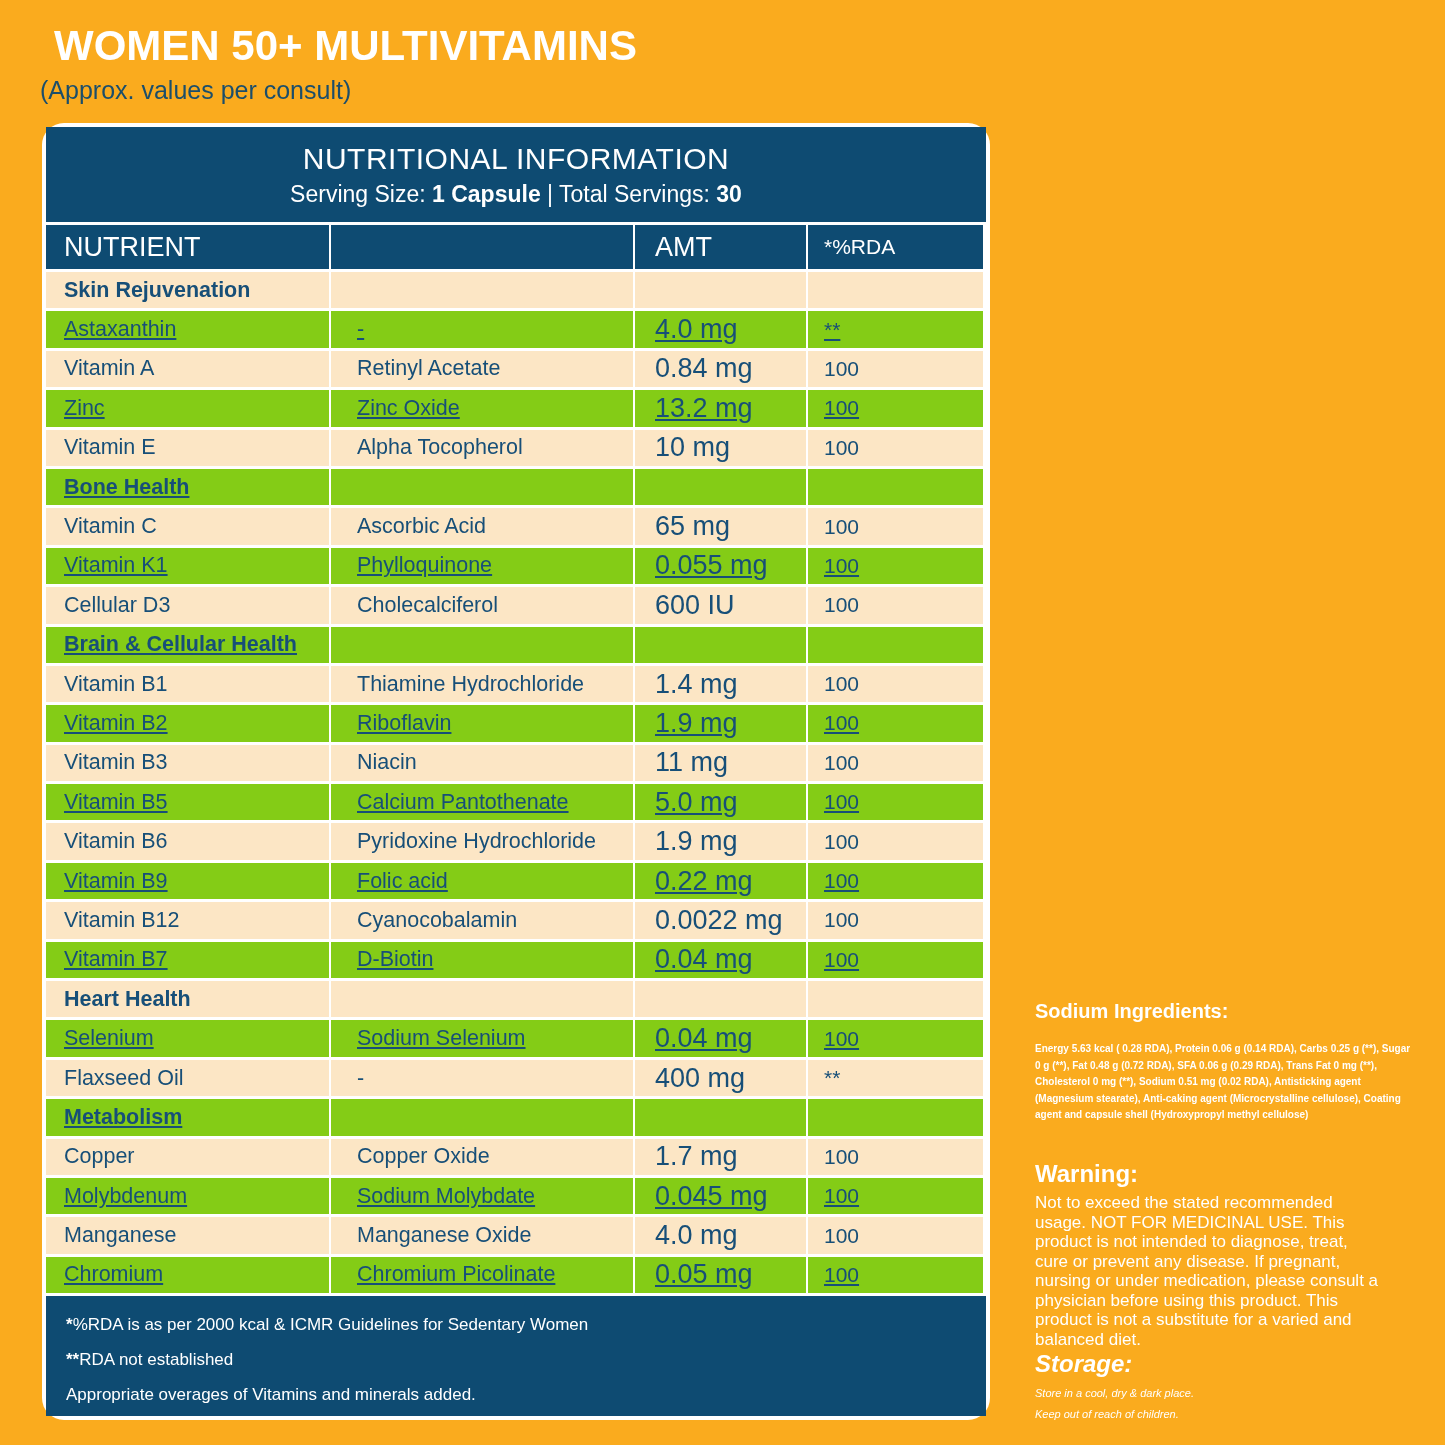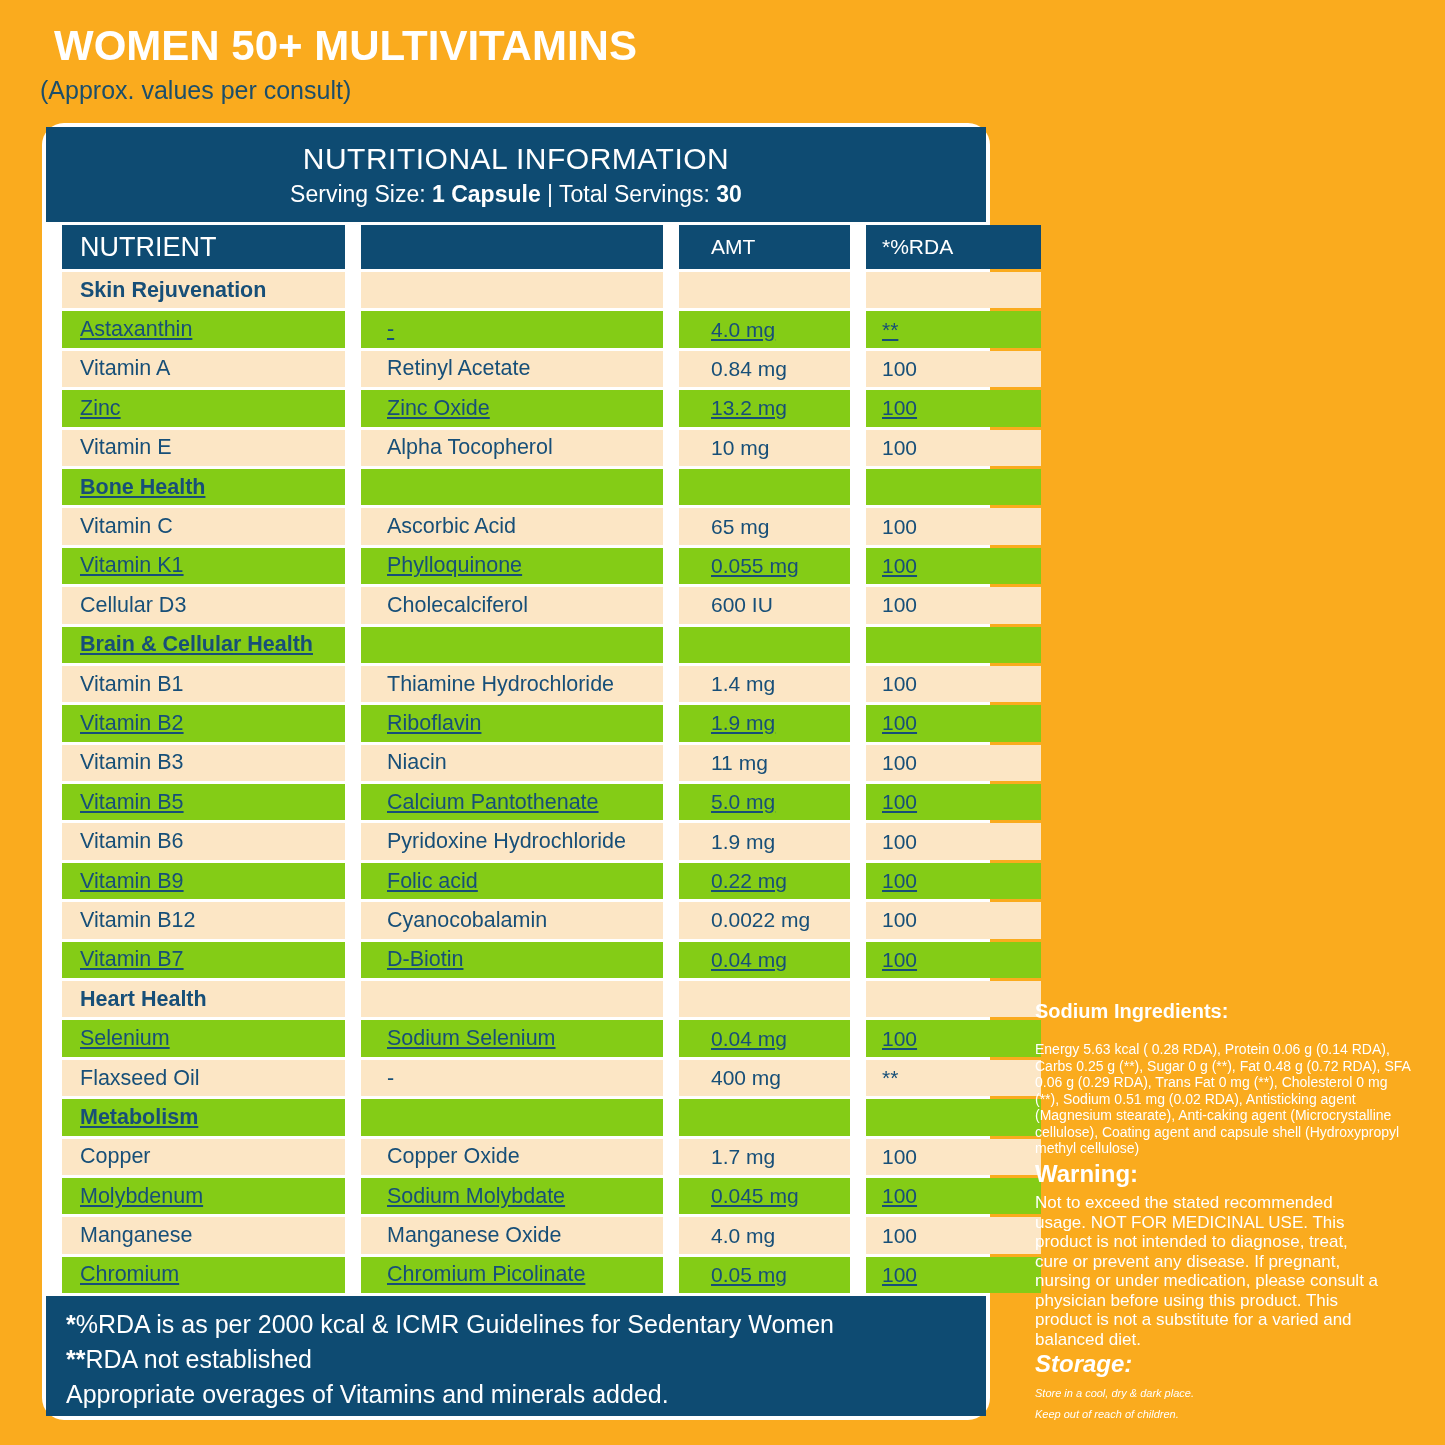--- a/index.html
+++ b/index.html
@@ -26,52 +26,52 @@
   }
   .thead{
     background:#0E4B72;height:95px;
     display:flex;flex-direction:column;align-items:center;justify-content:center;gap:5px;
     color:#FFFFFF;
   }
   .thead-title{font-size:30px;font-weight:500;letter-spacing:0.5px;}
   .thead-sub{font-size:23px;font-weight:300;}
   .thead-sub b{font-weight:700;}
 
-  .grid-row{display:grid;grid-template-columns:283px 302px 171px 175px;gap:16px;margin-left:16px;}
+  .grid-row{display:grid;grid-template-columns:283px 302px 171px 175px;gap:2px;}
 
   .colhead .cell{
     background:#0E4B72;color:#FFFFFF;height:44px;
     display:flex;align-items:center;box-sizing:border-box;
     font-size:27px;font-weight:400;padding-left:18px;
   }
   .row .cell{
     height:36.4px;display:flex;align-items:center;box-sizing:border-box;
     font-size:21.5px;color:#174F78;padding-left:18px;
   }
   .row.peach .cell{background:#FCE6C5;}
   .row.cream .cell{background:#84cc16;text-decoration:underline;}
   .row.section .c-name{font-weight:700;}
   .cell.c-form{padding-left:26px;}
-  .cell.c-amt{padding-left:32px;font-size:21px;}
+  .cell.c-amt{padding-left:20px;font-size:27px;}
   .cell.c-rda{padding-left:16px;font-size:21px;}
 
   .tfoot{
     background:#0E4B72;color:#FFFFFF;
     min-height:120px;box-sizing:border-box;
     padding:11px 16px 0 20px;
   }
-  .note{font-size:25px;line-height:35px;font-weight:300;}
+  .note{font-size:17px;line-height:35px;font-weight:300;}
   .note .pfx{font-weight:700;}
 
   
   .aside-block{position:absolute;left:1035px;color:#FFFFFF;}
   .aside-heading{font-weight:700;color:#FFFFFF;}
   #ingredients{top:1000px;width:380px;}
   #ingredients .aside-heading{font-size:20px;margin-bottom:4px;}
-  #ingredients .aside-body{font-size:14px;line-height:16.5px;font-weight:400;margin-top:18px;}
+  #ingredients .aside-body{font-size:10px;line-height:16.5px;font-weight:700;margin-top:18px;}
   #warning{top:1160px;width:348px;}
   #warning .aside-heading{font-size:24px;margin-bottom:5px;}
   #warning .aside-body{font-size:17px;line-height:19.5px;}
   #storage{top:1350px;width:360px;font-style:italic;}
   #storage .aside-heading{font-size:24px;margin-bottom:5px;}
   #storage .aside-body div{font-size:11px;line-height:21px;}
 </style>
 </head>
 <body>
 

